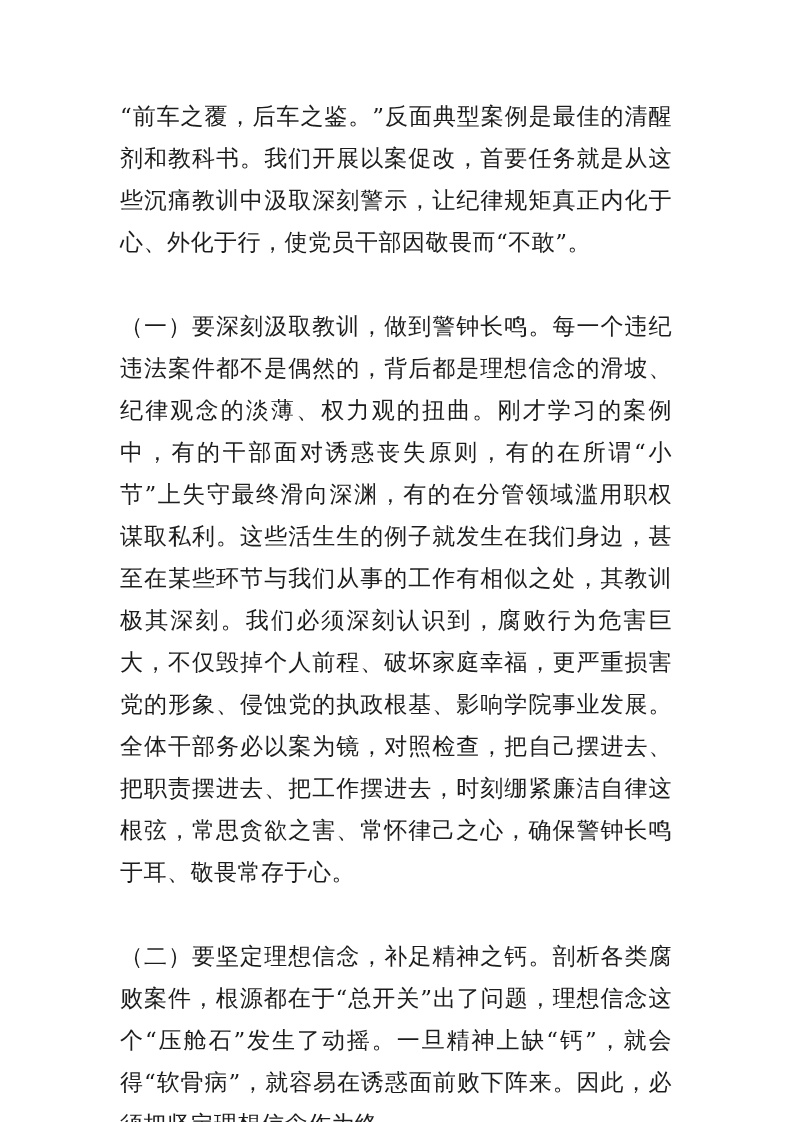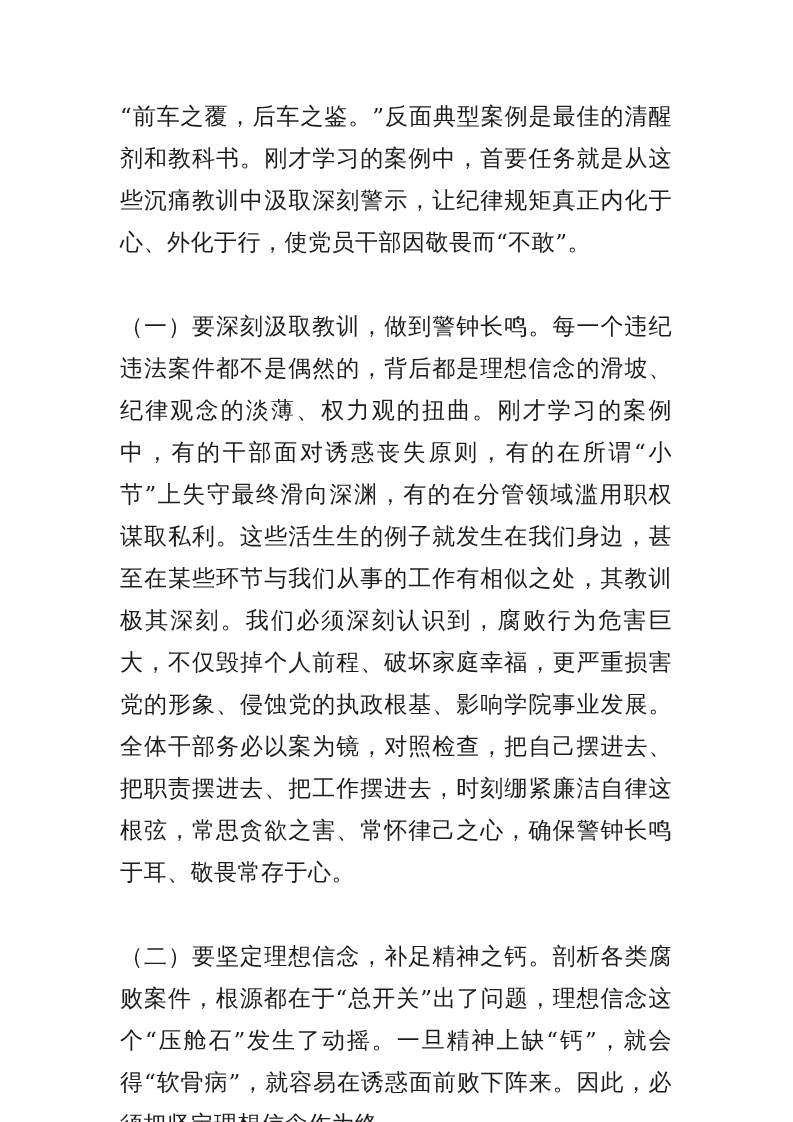--- a/index.html
+++ b/index.html
@@ -28,16 +28,16 @@
     text-align: justify;
     letter-spacing: 0.5px;
     word-break: break-all;
     -webkit-font-smoothing: antialiased;
   }
 </style>
 </head>
 <body>
 
 <div class="doc-page">
-  <p class="body-paragraph">“前车之覆，后车之鉴。”反面典型案例是最佳的清醒剂和教科书。刚才学习的案例中，首要任务就是从这些沉痛教训中汲取深刻警示，让纪律规矩真正内化于心、外化于行，使党员干部因敬畏而“不敢”。</p>
+  <p class="body-paragraph">“前车之覆，后车之鉴。”反面典型案例是最佳的清醒剂和教科书。我们开展以案促改，首要任务就是从这些沉痛教训中汲取深刻警示，让纪律规矩真正内化于心、外化于行，使党员干部因敬畏而“不敢”。</p>
   <p class="body-paragraph">（一）要深刻汲取教训，做到警钟长鸣。每一个违纪违法案件都不是偶然的，背后都是理想信念的滑坡、纪律观念的淡薄、权力观的扭曲。刚才学习的案例中，有的干部面对诱惑丧失原则，有的在所谓“小节”上失守最终滑向深渊，有的在分管领域滥用职权谋取私利。这些活生生的例子就发生在我们身边，甚至在某些环节与我们从事的工作有相似之处，其教训极其深刻。我们必须深刻认识到，腐败行为危害巨大，不仅毁掉个人前程、破坏家庭幸福，更严重损害党的形象、侵蚀党的执政根基、影响学院事业发展。全体干部务必以案为镜，对照检查，把自己摆进去、把职责摆进去、把工作摆进去，时刻绷紧廉洁自律这根弦，常思贪欲之害、常怀律己之心，确保警钟长鸣于耳、敬畏常存于心。</p>
   <p class="body-paragraph">（二）要坚定理想信念，补足精神之钙。剖析各类腐败案件，根源都在于“总开关”出了问题，理想信念这个“压舱石”发生了动摇。一旦精神上缺“钙”，就会得“软骨病”，就容易在诱惑面前败下阵来。因此，必须把坚定理想信念作为终</p>
 </div>
 
 </body></html>

